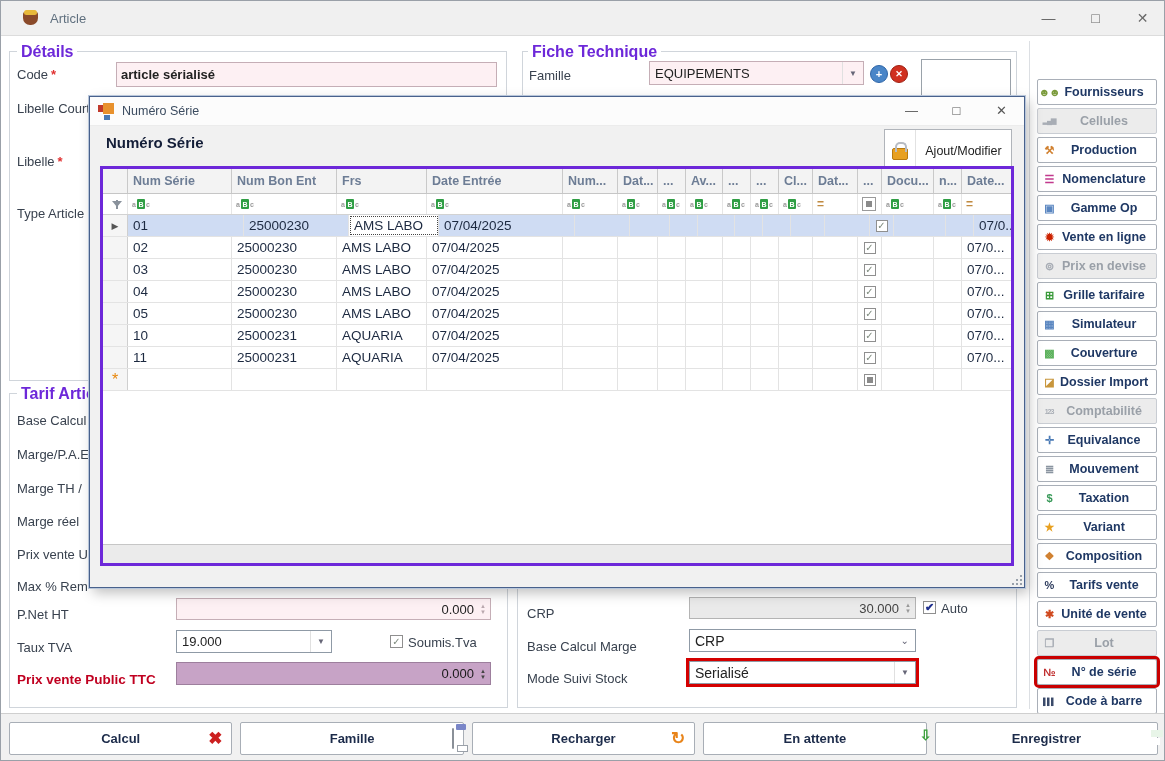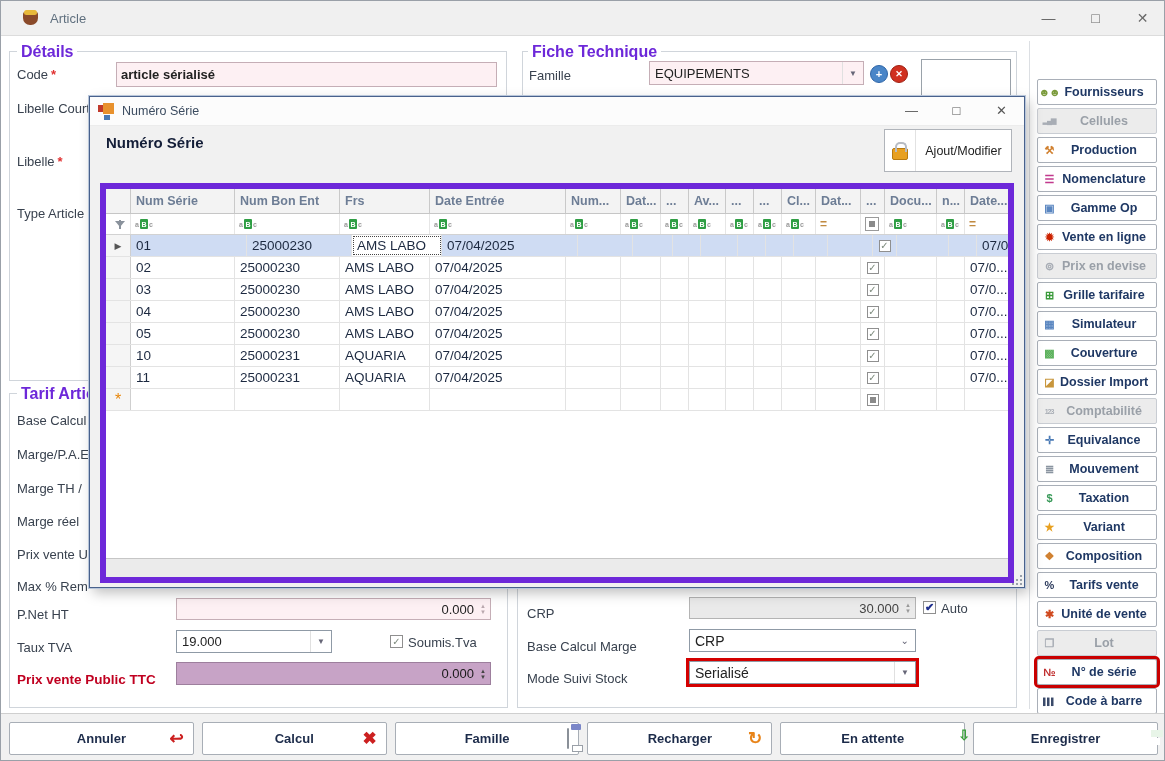--- a/index.html
+++ b/index.html
@@ -66,21 +66,21 @@
   .dlg-title{margin-left:7px;font-size:12.5px;color:#3c4c60}
   .dlg-ctrls{margin-left:auto;display:flex;height:28px}
   .dbtn{width:45px;text-align:center;line-height:28px;color:#555;font-size:13px}
   .dlg-heading{left:16px;top:37px;font-weight:bold;font-size:15px;color:#141e38}
   .ajout-btn{right:12px;top:32px;width:128px;height:43px;background:#fff;border:1px solid #b0b4ba;display:flex;align-items:center;box-sizing:border-box}
   .lockzone{width:30px;align-self:stretch;border-right:1px solid #e2e2e2;display:flex;align-items:center;justify-content:center}
   .lock{width:14px;height:10px;background:#e8a020;border:1px solid #b87a10;border-radius:2px;position:relative;margin-top:6px}
   .lock:before{content:"";position:absolute;left:2px;top:-7px;width:8px;height:8px;border:2px solid #b8bcc4;border-bottom:none;border-radius:5px 5px 0 0}
   .ajout-lbl{flex:1;text-align:center;font-size:12.5px;color:#222}
   
-  .grid{left:10px;top:86px;width:914px;height:400px;background:#fff;border:6px solid #6d28d9;box-sizing:border-box;overflow:hidden;position:absolute}
+  .grid{left:10px;top:69px;width:914px;height:400px;background:#fff;border:3px solid #6d28d9;box-sizing:border-box;overflow:hidden;position:absolute}
   .g-hrow{display:flex;height:24px;background:#f3f3f3;border-bottom:1px solid #c6c6c6}
   .g-hcell{box-sizing:border-box;border-right:1px solid #c9c9c9;display:flex;align-items:center;padding-left:5px;font-size:12.5px;color:#6d7d95;font-weight:bold;white-space:nowrap;overflow:hidden}
   .g-frow{display:flex;height:20px;border-bottom:1px solid #d2d2d2;background:#fff}
   .g-fcell{box-sizing:border-box;border-right:1px solid #e6e6e6;display:flex;align-items:center;padding-left:4px;overflow:hidden}
   .g-row{display:flex;height:21px;border-bottom:1px solid #e3e3e3;background:#fff;font-size:13.5px;color:#1c2940}
   .g-row.sel{background:#cfdcf3}
   .g-cell{box-sizing:border-box;border-right:1px solid #e3e3e3;display:flex;align-items:center;padding-left:5px;white-space:nowrap;overflow:hidden}
   .g-selcell{box-sizing:border-box;width:25px;background:#f5f5f5;border-right:1px solid #cfcfcf;display:flex;align-items:center;justify-content:center;color:#555;font-size:9px;flex:none}
   .newmark{color:#e8860a;font-size:16px;line-height:10px}
   .focuscell{outline:1px dotted #444;outline-offset:-2px;background:#fff}
@@ -273,24 +273,20 @@
       <span class="side-ico" style="color: rgb(192, 48, 48);">№</span>
       <span class="side-lbl">N° de série</span>
     </div>
     <div class="side-btn">
       <span class="side-ico" style="color: rgb(58, 74, 106); font-size: 7px;">▌▌▌</span>
       <span class="side-lbl">Code à barre</span>
     </div>
   </div>
 
 <div class="abs footer">
-    <div class="fbtn">
-      <span>Annuler</span>
-      <span class="ficon" style="color: rgb(204, 32, 32); font-weight: bold;">↩</span>
-    </div>
     <div class="fbtn">
       <span>Calcul</span>
       <span class="ficon" style="color: rgb(204, 32, 32); font-weight: bold;">✖</span>
     </div>
     <div class="fbtn">
       <span>Famille</span>
       <span class="ficon"><span class="printer"></span></span>
     </div>
     <div class="fbtn">
       <span>Recharger</span>

